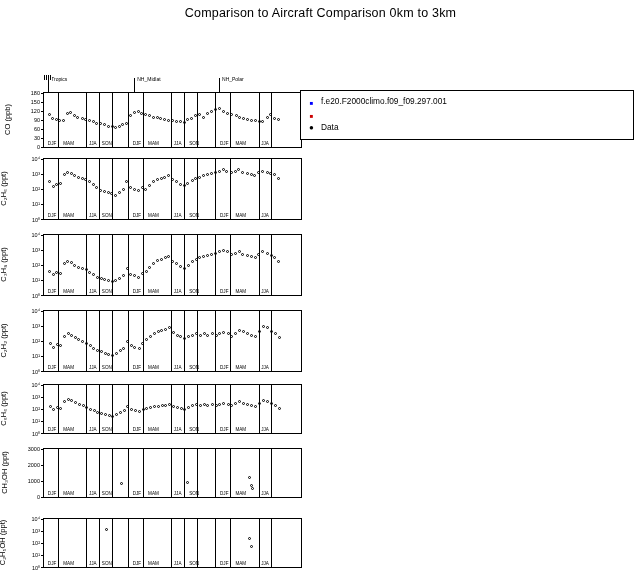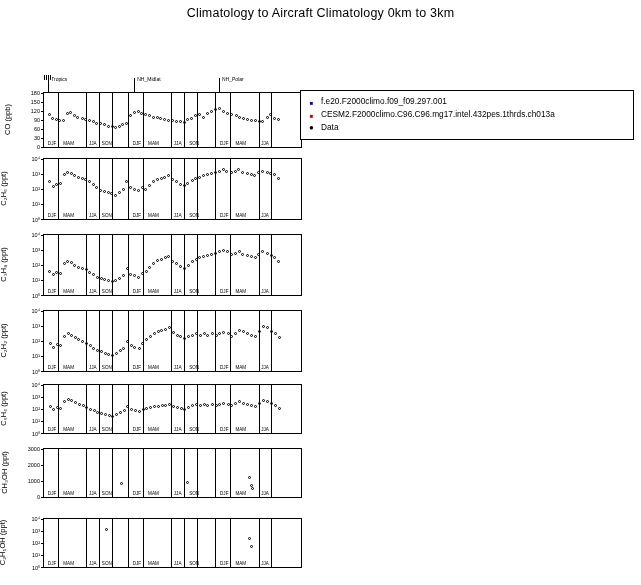--- a/index.html
+++ b/index.html
@@ -28,21 +28,21 @@
   #legend{
     position:absolute;left:300px;top:90px;width:334px;height:50px;
     border:1px solid #000;background:#fff;box-sizing:border-box;
   }
   .leg-mark{position:absolute;left:6px;width:9px;text-align:center;font-size:9px;line-height:9px;}
   .leg-txt{position:absolute;left:20px;font-size:8.3px;}
 </style>
 </head>
 <body>
 
-<div id="title">Climatology to Aircraft Climatology  0km to 3km</div>
+<div id="title">Comparison to Aircraft Comparison  0km to 3km</div>
 
 <div id="panels">
     <div class="panel" style="top: 92px; height: 56px;">
       <div class="plotarea">
         <div class="vline" style="left: 14.135px;"></div>
         <div class="vline" style="left: 42.405px;"></div>
         <div class="vline" style="left: 55.255px;"></div>
         <div class="vline" style="left: 68.105px;"></div>
         <div class="vline" style="left: 83.525px;"></div>
         <div class="vline" style="left: 98.945px;"></div>
@@ -625,21 +625,20 @@
       <div class="ytick" style="left: -28px; top: -3px;">10⁴</div>
       <div class="tickmark" style="top: 0px;"></div>
       <div class="ylabel" style="left: -64px; top: 19px; transform: rotate(-90deg);">C₂H₅OH (ppt)</div>
     </div>
   </div>
 
 <div id="legend">
     <div class="leg-mark" style="top: 8px; color: rgb(0, 0, 255); font-size: 6px;">■</div>
     <div class="leg-txt" style="top: 5px;">f.e20.F2000climo.f09_f09.297.001</div>
     <div class="leg-mark" style="top: 21px; color: rgb(204, 0, 0); font-size: 6px;">■</div>
-    <div class="leg-txt" style="top: 18px;">CESM2.F2000climo.C96.C96.mg17.intel.432pes.1thrds.ch013a</div>
     <div class="leg-mark" style="top: 32px; color: rgb(0, 0, 0); font-size: 8px;">●</div>
     <div class="leg-txt" style="top: 31px;">Data</div>
   </div>
 
 <div class="regionlab" style="left: 51.14px; top: 76px;">Tropics</div>
 <div class="regiontick" style="left: 48.14px; top: 78px; height: 14px;"></div>
 <div class="regionlab" style="left: 137.235px; top: 76px;">NH_Midlat</div>
 <div class="regiontick" style="left: 134.235px; top: 78px; height: 14px;"></div>
 <div class="regionlab" style="left: 222.045px; top: 76px;">NH_Polar</div>
 <div class="regiontick" style="left: 219.045px; top: 78px; height: 14px;"></div>

